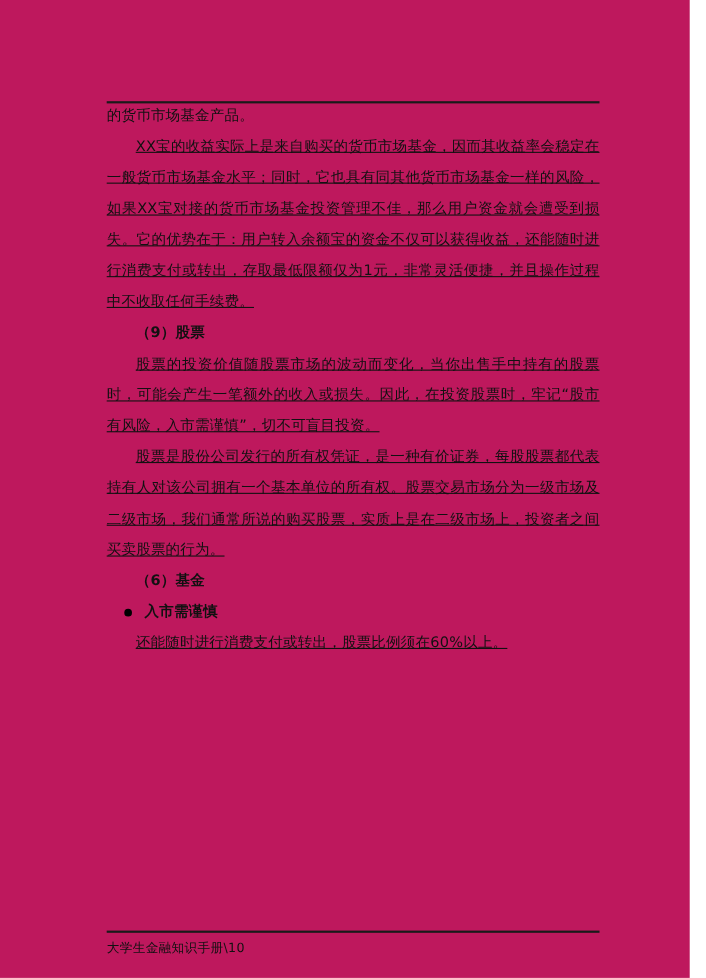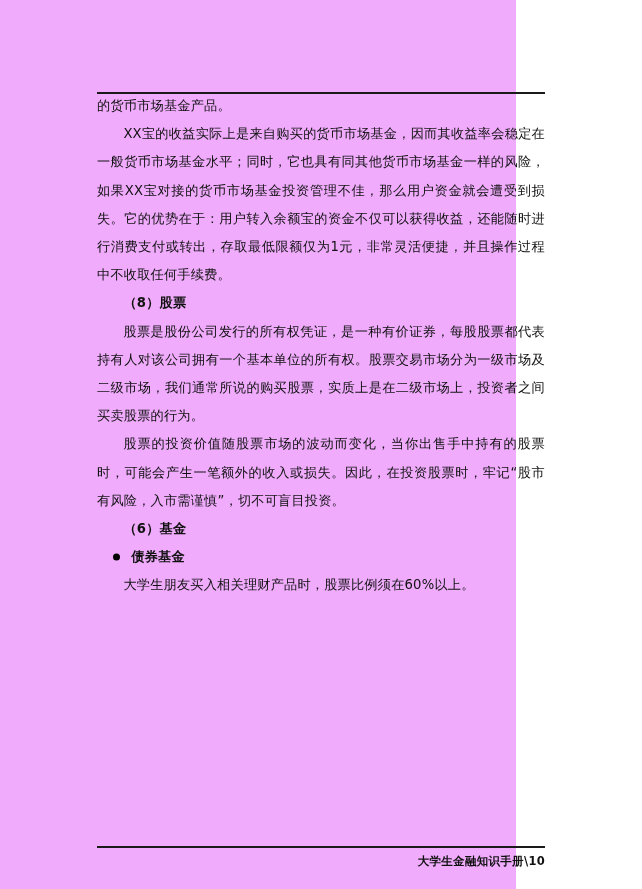--- a/index.html
+++ b/index.html
@@ -11,23 +11,23 @@
     width: 642px;
     height: 889px;
     font-family: "DejaVu Sans", "Liberation Sans", sans-serif;
     color: #000000;
     position: relative;
     overflow: hidden;
   }
   .page {
     position: absolute;
     left: 0; top: 0;
-    width: 516px;
+    width: 627px;
     height: 889px;
-    background: #f0abfc;
+    background: #be185d;
   }
   .content {
     position: absolute;
     left: 97px;
     top: 92px;
     width: 448px;
   }
   .rule-top {
     position: absolute;
     left: 97px;
@@ -40,20 +40,21 @@
     margin: 0 0 0 0;
     font-size: 13.2px;
     line-height: 28.2px;
     text-align: justify;
     text-justify: inter-ideograph;
     letter-spacing: 0.2px;
     color: #111;
   }
   p.indent {
     text-indent: 2em;
+    text-decoration: underline;
   }
   p.heading {
     text-indent: 2em;
     font-weight: bold;
   }
   .bullet-head {
     text-indent: 0;
     padding-left: 2.6em;
     font-weight: bold;
     position: relative;
@@ -75,44 +76,43 @@
     top: 846px;
     width: 448px;
   }
   .footer-rule {
     width: 448px;
     height: 2px;
     background: #1a1a1a;
     margin-bottom: 6px;
   }
   .footer-text {
-    text-align: right;
     font-size: 11.5px;
-    font-weight: bold;
+    font-weight: normal;
     letter-spacing: 0.3px;
     color: #111;
   }
 </style>
 </head>
 <body>
 
 <div class="page">
   <div class="rule-top"></div>
 
   <div class="content">
     <p class="plain">的货币市场基金产品。</p>
     <p class="indent">XX宝的收益实际上是来自购买的货币市场基金，因而其收益率会稳定在一般货币市场基金水平；同时，它也具有同其他货币市场基金一样的风险，如果XX宝对接的货币市场基金投资管理不佳，那么用户资金就会遭受到损失。它的优势在于：用户转入余额宝的资金不仅可以获得收益，还能随时进行消费支付或转出，存取最低限额仅为1元，非常灵活便捷，并且操作过程中不收取任何手续费。</p>
-    <p class="heading">（8）股票</p>
+    <p class="heading">（9）股票</p>
+    <p class="indent">股票的投资价值随股票市场的波动而变化，当你出售手中持有的股票时，可能会产生一笔额外的收入或损失。因此，在投资股票时，牢记“股市有风险，入市需谨慎”，切不可盲目投资。</p>
     <p class="indent">股票是股份公司发行的所有权凭证，是一种有价证券，每股股票都代表持有人对该公司拥有一个基本单位的所有权。股票交易市场分为一级市场及二级市场，我们通常所说的购买股票，实质上是在二级市场上，投资者之间买卖股票的行为。</p>
-    <p class="indent">股票的投资价值随股票市场的波动而变化，当你出售手中持有的股票时，可能会产生一笔额外的收入或损失。因此，在投资股票时，牢记“股市有风险，入市需谨慎”，切不可盲目投资。</p>
     <p class="heading">（6）基金</p>
     <p class="bullet-head">
       <span class="bullet-dot"></span>
-      <span>债券基金</span>
+      <span>入市需谨慎</span>
     </p>
-    <p class="indent">大学生朋友买入相关理财产品时，股票比例须在60%以上。</p>
+    <p class="indent">还能随时进行消费支付或转出，股票比例须在60%以上。</p>
   </div>
 
   <div class="footer">
     <div class="footer-rule"></div>
     <div class="footer-text">大学生金融知识手册\10</div>
   </div>
 </div>
 
 </body></html>

